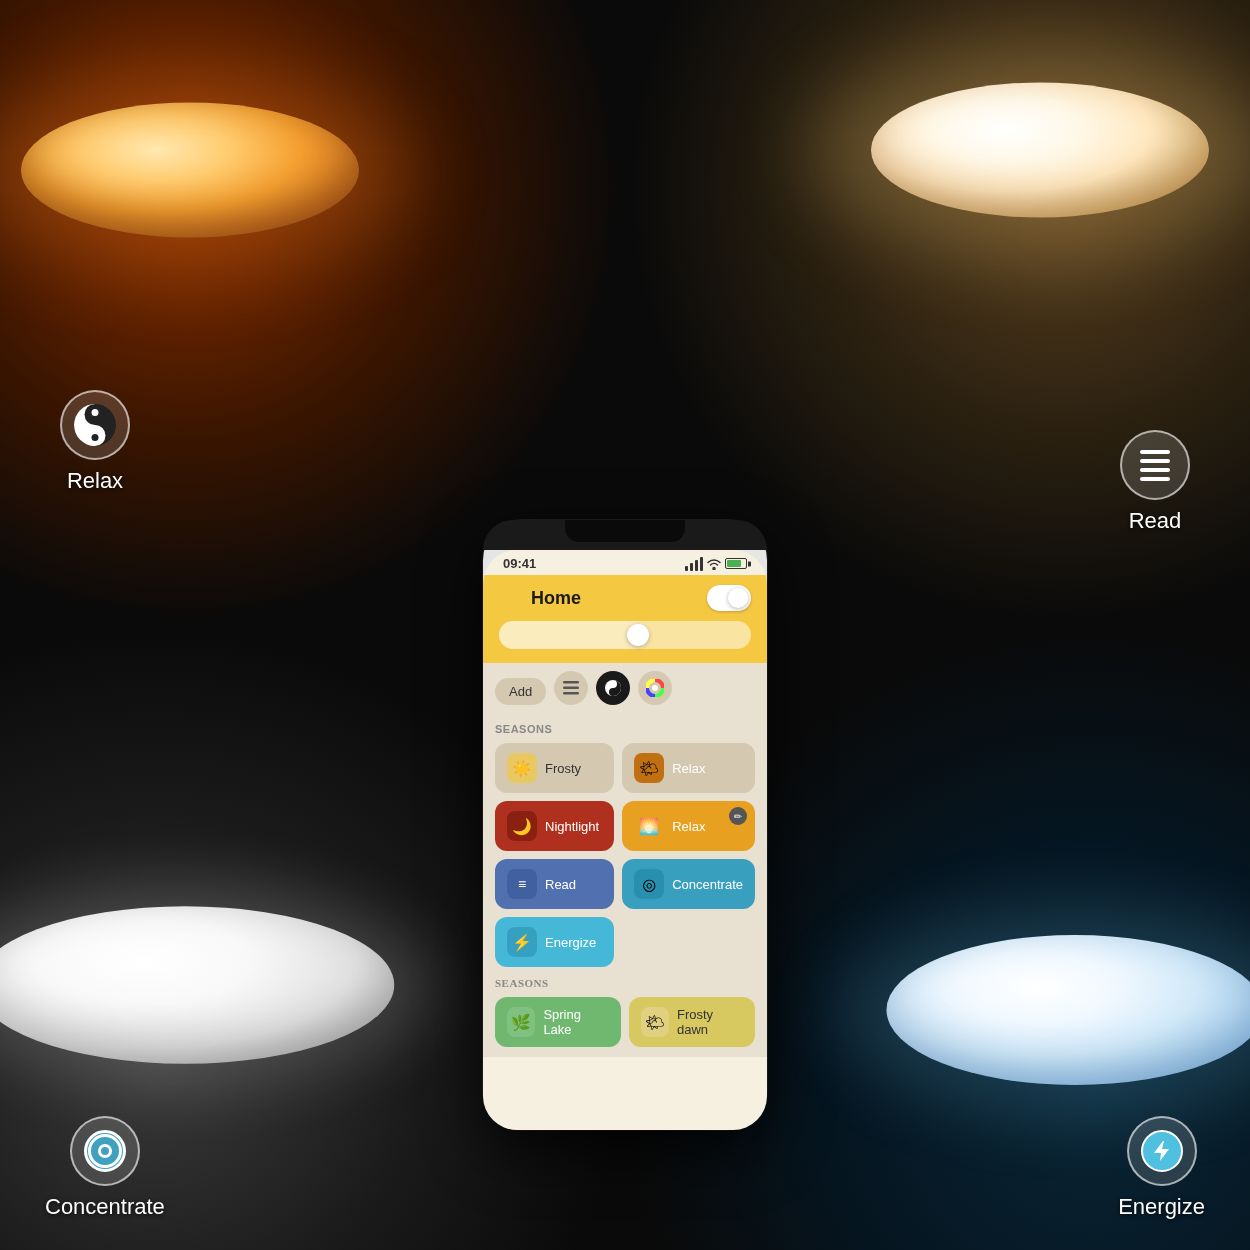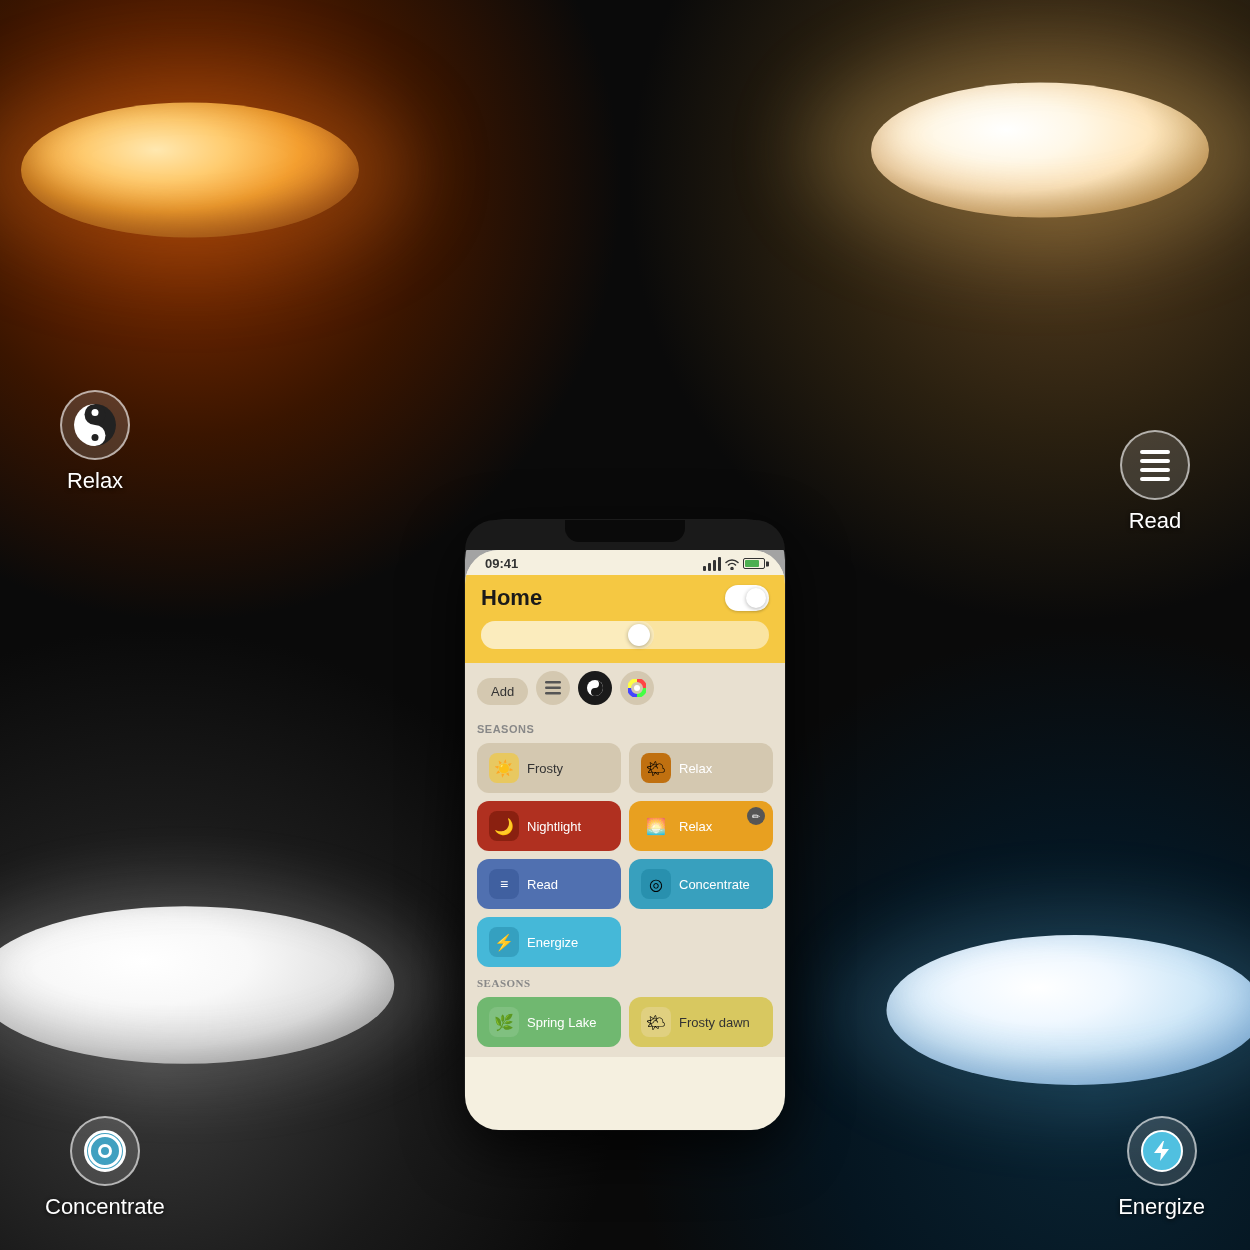--- a/index.html
+++ b/index.html
@@ -224,22 +224,22 @@
     
     .phone-container {
       position: absolute;
       top: 520px;
       left: 50%;
       transform: translateX(-50%);
       z-index: 10;
     }
 
     .phone {
-      width: 320px;
-      background: #a3a3a3;
+      width: 284px;
+      background: #e5e5e5;
       border-radius: 40px;
       padding: 0;
       box-shadow: 0 20px 60px rgba(0,0,0,0.8), 0 0 0 1px rgba(255,255,255,0.1);
       position: relative;
     }
 
     .phone-screen {
       background: #f5f0e0;
       border-radius: 34px;
       overflow: hidden;
@@ -335,23 +335,24 @@
     }
 
     .app-title-row {
       display: flex;
       justify-content: space-between;
       align-items: center;
       margin-bottom: 10px;
     }
 
     .app-title {
-      font-size: 22px;
+      font-size: 18px;
       font-weight: 700;
       color: #1a1a1a;
+      margin-left: 32px;
     }
 
     .toggle-switch {
       width: 44px;
       height: 26px;
       background: #fff;
       border-radius: 13px;
       position: relative;
       box-shadow: 0 1px 3px rgba(0,0,0,0.2);
     }

